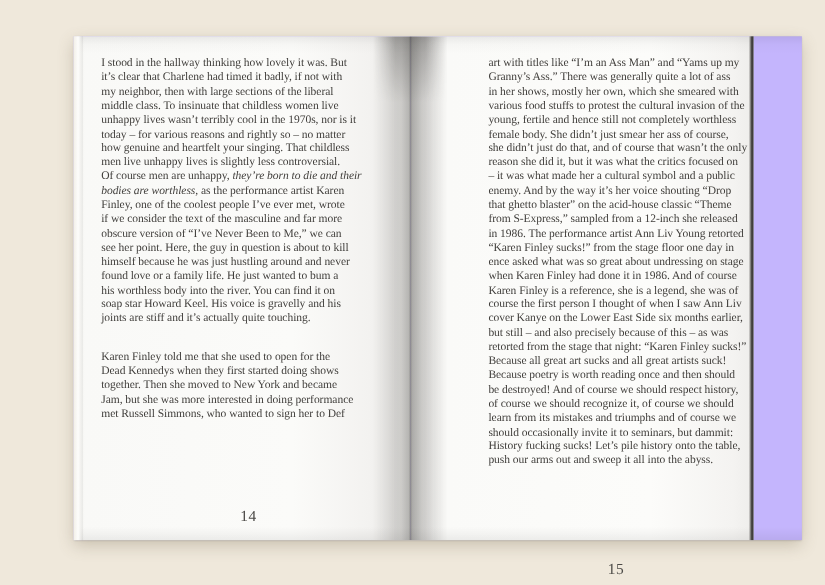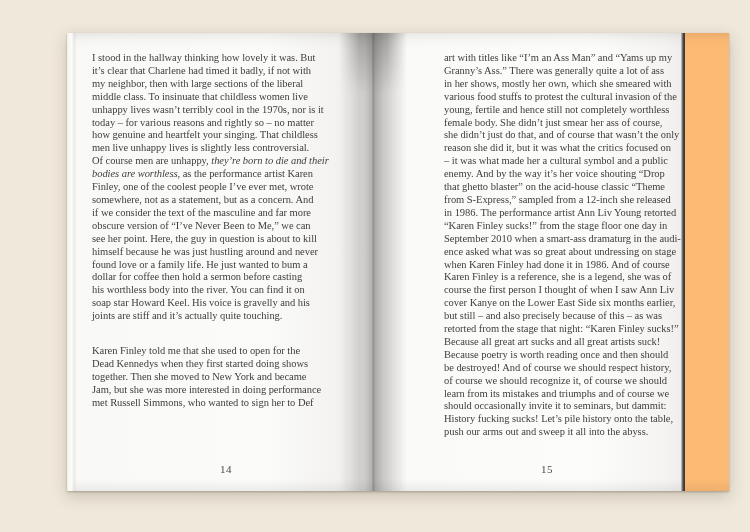--- a/index.html
+++ b/index.html
@@ -10,21 +10,21 @@
   }
   .scene {
     position: relative;
     width: 750px; height: 532px;
     background: #efe8db;
   }
   .book {
     position: absolute;
     left: 67px; top: 33px;
     width: 662px; height: 458px;
-    background: #fdba74;
+    background: #c4b5fd;
     box-shadow: 0 5px 14px rgba(110, 95, 70, 0.30), 0 1px 2px rgba(0,0,0,0.25);
   }
   
   .book::before {
     content: "";
     position: absolute; left: 0; top: 0; right: 0; height: 16px;
     background: linear-gradient(to bottom, rgba(0,0,0,0.07), rgba(0,0,0,0.02) 45%, rgba(0,0,0,0) 100%);
     pointer-events: none;
     z-index: 5;
   }
@@ -86,27 +86,27 @@
   .text-col.left-col  { left: 25px; }
   .text-col.right-col { left: 341px; margin-left: 36px; }
   .para + .para { margin-top: 22px; }
   .line { white-space: pre; }
   .line em { font-style: italic; text-align: center; }
   .folio {
     position: absolute;
     top: 430px;
     width: 268px;
     text-align: center;
-    font-size: 11px;
+    font-size: 14px;
     color: #4c4a47;
     letter-spacing: 0.5px;
     z-index: 3;
   }
   .folio.left-folio  { left: 25px; }
-  .folio.right-folio { left: 346px; }
+  .folio.right-folio { left: 359px; margin-top: 48px; }
 </style>
 </head>
 <body>
 
 <div class="scene">
   <div class="book">
 
     <div class="page left">
       <div class="left-edge"></div>
     </div>
@@ -123,27 +123,25 @@
           <div class="line">it’s clear that Charlene had timed it badly, if not with</div>
           <div class="line">my neighbor, then with large sections of the liberal</div>
           <div class="line">middle class. To insinuate that childless women live</div>
           <div class="line">unhappy lives wasn’t terribly cool in the 1970s, nor is it</div>
           <div class="line">today – for various reasons and rightly so – no matter</div>
           <div class="line">how genuine and heartfelt your singing. That childless</div>
           <div class="line">men live unhappy lives is slightly less controversial.</div>
           <div class="line">Of course men are unhappy, <em>they’re born to die and their</em></div>
           <div class="line"><em>bodies are worthless</em>, as the performance artist Karen</div>
           <div class="line">Finley, one of the coolest people I’ve ever met, wrote</div>
-          <div class="line">somewhere, not as a statement, but as a concern. And</div>
           <div class="line">if we consider the text of the masculine and far more</div>
           <div class="line">obscure version of “I’ve Never Been to Me,” we can</div>
           <div class="line">see her point. Here, the guy in question is about to kill</div>
           <div class="line">himself because he was just hustling around and never</div>
           <div class="line">found love or a family life. He just wanted to bum a</div>
-          <div class="line">dollar for coffee then hold a sermon before casting</div>
           <div class="line">his worthless body into the river. You can find it on</div>
           <div class="line">soap star Howard Keel. His voice is gravelly and his</div>
           <div class="line">joints are stiff and it’s actually quite touching.</div>
         </div>
         <div class="para">
           <div class="line">Karen Finley told me that she used to open for the</div>
           <div class="line">Dead Kennedys when they first started doing shows</div>
           <div class="line">together. Then she moved to New York and became</div>
           <div class="line">Jam, but she was more interested in doing performance</div>
           <div class="line">met Russell Simmons, who wanted to sign her to Def</div>
@@ -161,21 +159,20 @@
           <div class="line">young, fertile and hence still not completely worthless</div>
           <div class="line">female body. She didn’t just smear her ass of course,</div>
           <div class="line">she didn’t just do that, and of course that wasn’t the only</div>
           <div class="line">reason she did it, but it was what the critics focused on</div>
           <div class="line">– it was what made her a cultural symbol and a public</div>
           <div class="line">enemy. And by the way it’s her voice shouting “Drop</div>
           <div class="line">that ghetto blaster” on the acid-house classic “Theme</div>
           <div class="line">from S-Express,” sampled from a 12-inch she released</div>
           <div class="line">in 1986. The performance artist Ann Liv Young retorted</div>
           <div class="line">“Karen Finley sucks!” from the stage floor one day in</div>
-          <div class="line">September 2010 when a smart-ass dramaturg in the audi-</div>
           <div class="line">ence asked what was so great about undressing on stage</div>
           <div class="line">when Karen Finley had done it in 1986. And of course</div>
           <div class="line">Karen Finley is a reference, she is a legend, she was of</div>
           <div class="line">course the first person I thought of when I saw Ann Liv</div>
           <div class="line">cover Kanye on the Lower East Side six months earlier,</div>
           <div class="line">but still – and also precisely because of this – as was</div>
           <div class="line">retorted from the stage that night: “Karen Finley sucks!”</div>
           <div class="line">Because all great art sucks and all great artists suck!</div>
           <div class="line">Because poetry is worth reading once and then should</div>
           <div class="line">be destroyed! And of course we should respect history,</div>

